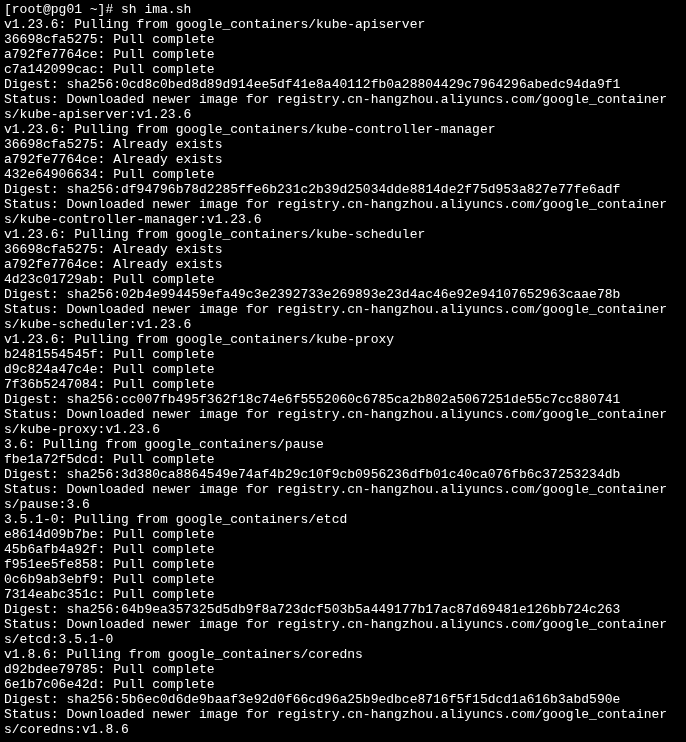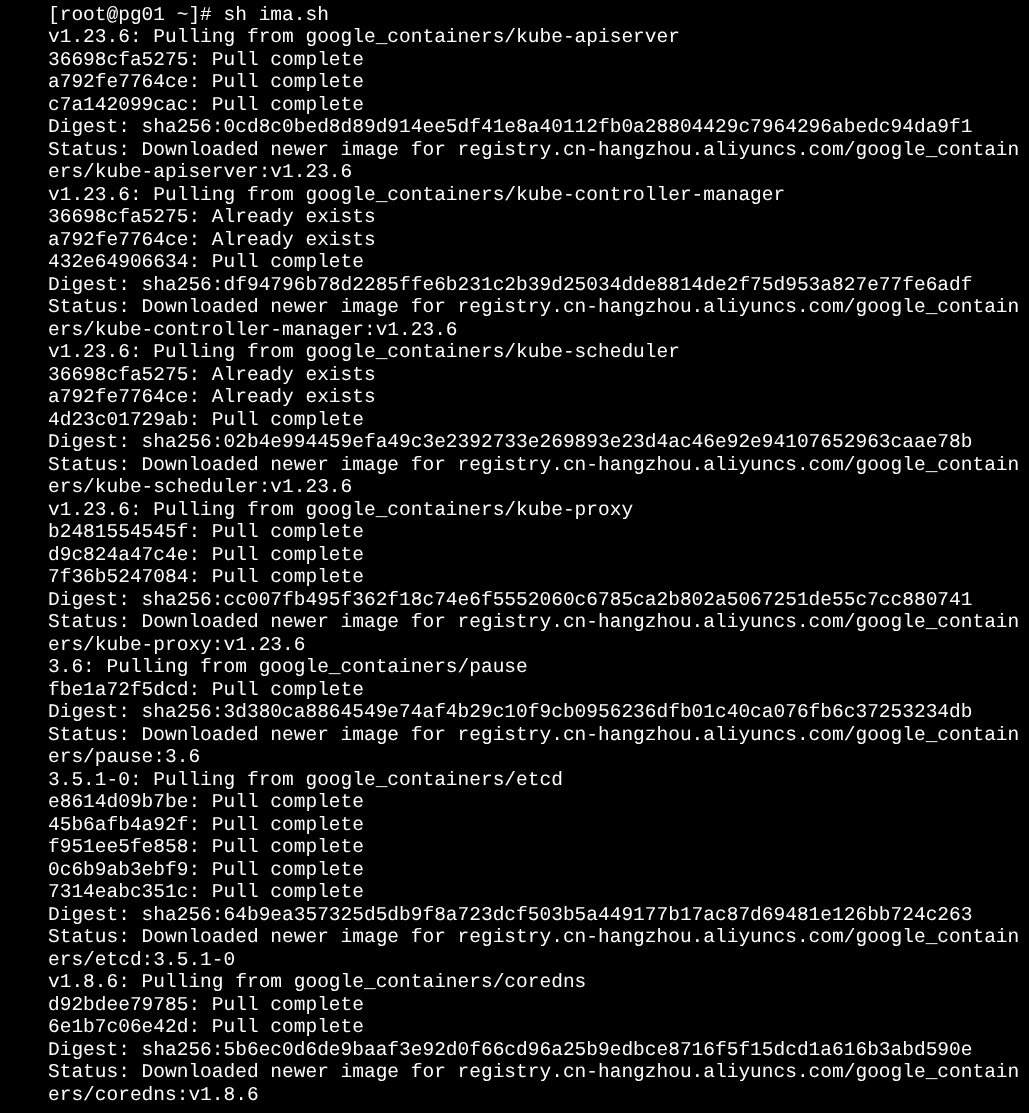--- a/index.html
+++ b/index.html
@@ -11,21 +11,20 @@
     font-size: 13px;
     line-height: 15px;
     width: 686px;
     height: 742px;
     overflow: hidden;
   }
   .terminal {
     padding: 2px 4px;
     white-space: pre-wrap;
     word-break: break-all;
-    margin-left: 28px;
   }
   .line {
     display: block;
   }
 </style>
 </head>
 <body>
 
 <div class="terminal" id="terminal-output"><span class="line">[root@pg01 ~]# sh ima.sh</span><span class="line">v1.23.6: Pulling from google_containers/kube-apiserver</span><span class="line">36698cfa5275: Pull complete</span><span class="line">a792fe7764ce: Pull complete</span><span class="line">c7a142099cac: Pull complete</span><span class="line">Digest: sha256:0cd8c0bed8d89d914ee5df41e8a40112fb0a28804429c7964296abedc94da9f1</span><span class="line">Status: Downloaded newer image for registry.cn-hangzhou.aliyuncs.com/google_containers/kube-apiserver:v1.23.6</span><span class="line">v1.23.6: Pulling from google_containers/kube-controller-manager</span><span class="line">36698cfa5275: Already exists</span><span class="line">a792fe7764ce: Already exists</span><span class="line">432e64906634: Pull complete</span><span class="line">Digest: sha256:df94796b78d2285ffe6b231c2b39d25034dde8814de2f75d953a827e77fe6adf</span><span class="line">Status: Downloaded newer image for registry.cn-hangzhou.aliyuncs.com/google_containers/kube-controller-manager:v1.23.6</span><span class="line">v1.23.6: Pulling from google_containers/kube-scheduler</span><span class="line">36698cfa5275: Already exists</span><span class="line">a792fe7764ce: Already exists</span><span class="line">4d23c01729ab: Pull complete</span><span class="line">Digest: sha256:02b4e994459efa49c3e2392733e269893e23d4ac46e92e94107652963caae78b</span><span class="line">Status: Downloaded newer image for registry.cn-hangzhou.aliyuncs.com/google_containers/kube-scheduler:v1.23.6</span><span class="line">v1.23.6: Pulling from google_containers/kube-proxy</span><span class="line">b2481554545f: Pull complete</span><span class="line">d9c824a47c4e: Pull complete</span><span class="line">7f36b5247084: Pull complete</span><span class="line">Digest: sha256:cc007fb495f362f18c74e6f5552060c6785ca2b802a5067251de55c7cc880741</span><span class="line">Status: Downloaded newer image for registry.cn-hangzhou.aliyuncs.com/google_containers/kube-proxy:v1.23.6</span><span class="line">3.6: Pulling from google_containers/pause</span><span class="line">fbe1a72f5dcd: Pull complete</span><span class="line">Digest: sha256:3d380ca8864549e74af4b29c10f9cb0956236dfb01c40ca076fb6c37253234db</span><span class="line">Status: Downloaded newer image for registry.cn-hangzhou.aliyuncs.com/google_containers/pause:3.6</span><span class="line">3.5.1-0: Pulling from google_containers/etcd</span><span class="line">e8614d09b7be: Pull complete</span><span class="line">45b6afb4a92f: Pull complete</span><span class="line">f951ee5fe858: Pull complete</span><span class="line">0c6b9ab3ebf9: Pull complete</span><span class="line">7314eabc351c: Pull complete</span><span class="line">Digest: sha256:64b9ea357325d5db9f8a723dcf503b5a449177b17ac87d69481e126bb724c263</span><span class="line">Status: Downloaded newer image for registry.cn-hangzhou.aliyuncs.com/google_containers/etcd:3.5.1-0</span><span class="line">v1.8.6: Pulling from google_containers/coredns</span><span class="line">d92bdee79785: Pull complete</span><span class="line">6e1b7c06e42d: Pull complete</span><span class="line">Digest: sha256:5b6ec0d6de9baaf3e92d0f66cd96a25b9edbce8716f5f15dcd1a616b3abd590e</span><span class="line">Status: Downloaded newer image for registry.cn-hangzhou.aliyuncs.com/google_containers/coredns:v1.8.6</span></div>
 

